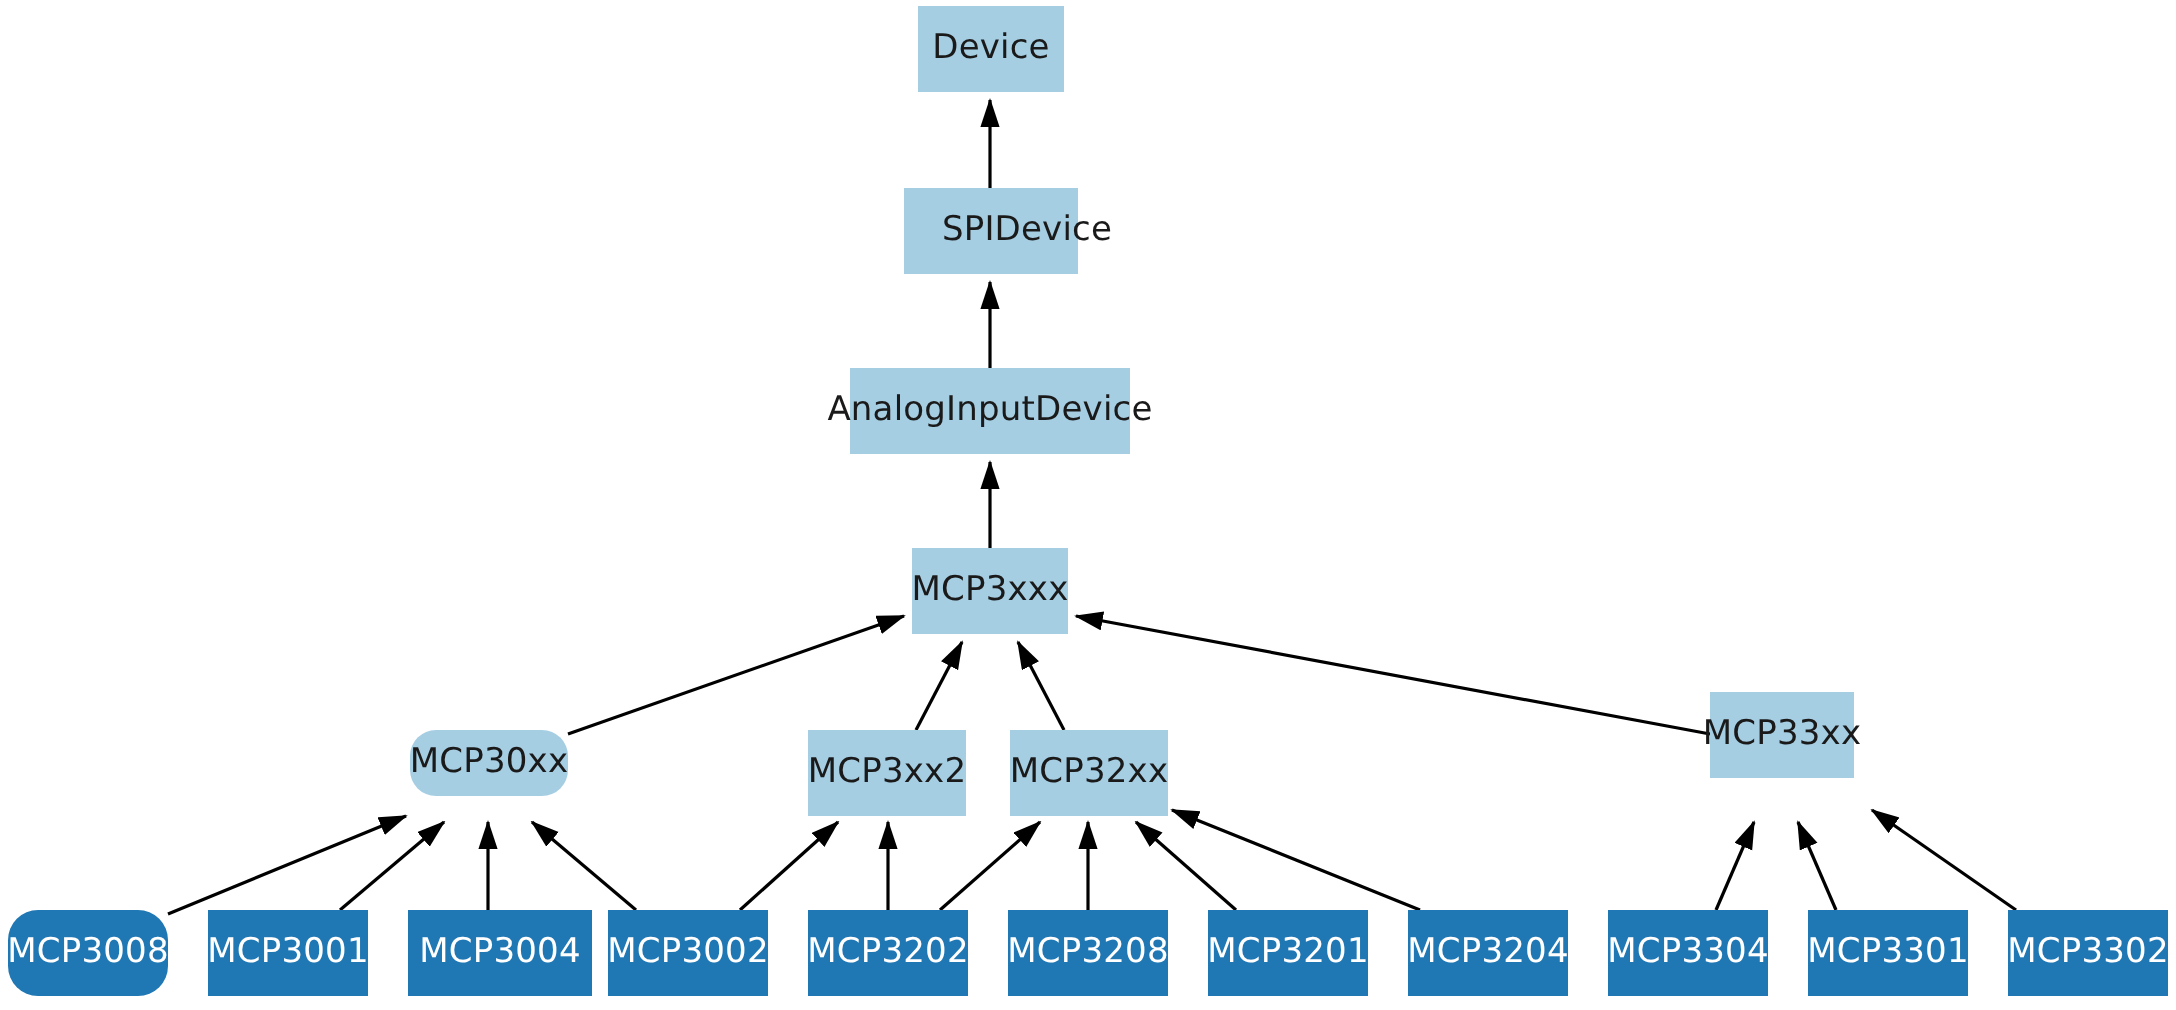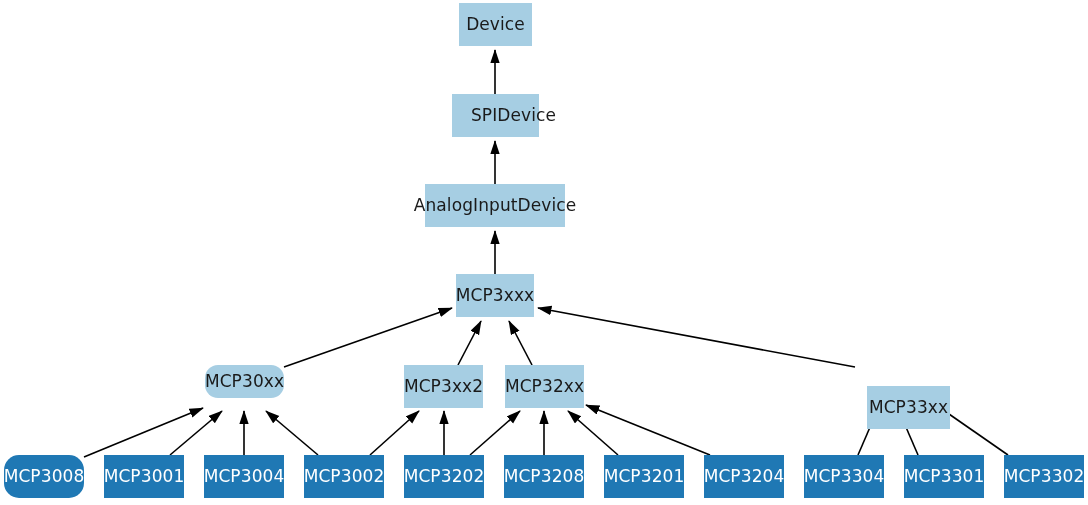--- a/index.html
+++ b/index.html
@@ -93,30 +93,30 @@
       </div>
       <div class="node abstract" style="left: 205px; top: 365px; width: 79px; height: 33px; border-radius: 13px;">
         <span>MCP30xx</span>
       </div>
       <div class="node abstract" style="left: 404px; top: 365px; width: 79px; height: 43px;">
         <span>MCP3xx2</span>
       </div>
       <div class="node abstract" style="left: 505px; top: 365px; width: 79px; height: 43px;">
         <span>MCP32xx</span>
       </div>
-      <div class="node abstract" style="left: 855px; top: 386px; width: 83px; height: 43px; margin-left: 12px;">
+      <div class="node abstract" style="left: 855px; top: 346px; width: 72px; height: 43px;">
         <span>MCP33xx</span>
       </div>
       <div class="node concrete" style="left: 4px; top: 455px; width: 80px; height: 43px; border-radius: 15px;">
         <span>MCP3008</span>
       </div>
       <div class="node concrete" style="left: 104px; top: 455px; width: 80px; height: 43px;">
         <span>MCP3001</span>
       </div>
-      <div class="node concrete" style="left: 204px; top: 455px; width: 80px; height: 43px;">
+      <div class="node concrete" style="left: 204px; top: 455px; width: 92px; height: 43px;">
         <span>MCP3004</span>
       </div>
       <div class="node concrete" style="left: 304px; top: 455px; width: 80px; height: 43px;">
         <span>MCP3002</span>
       </div>
       <div class="node concrete" style="left: 404px; top: 455px; width: 80px; height: 43px; align-items: center;">
         <span>MCP3202</span>
       </div>
       <div class="node concrete" style="left: 504px; top: 455px; width: 80px; height: 43px;">
         <span>MCP3208</span>

